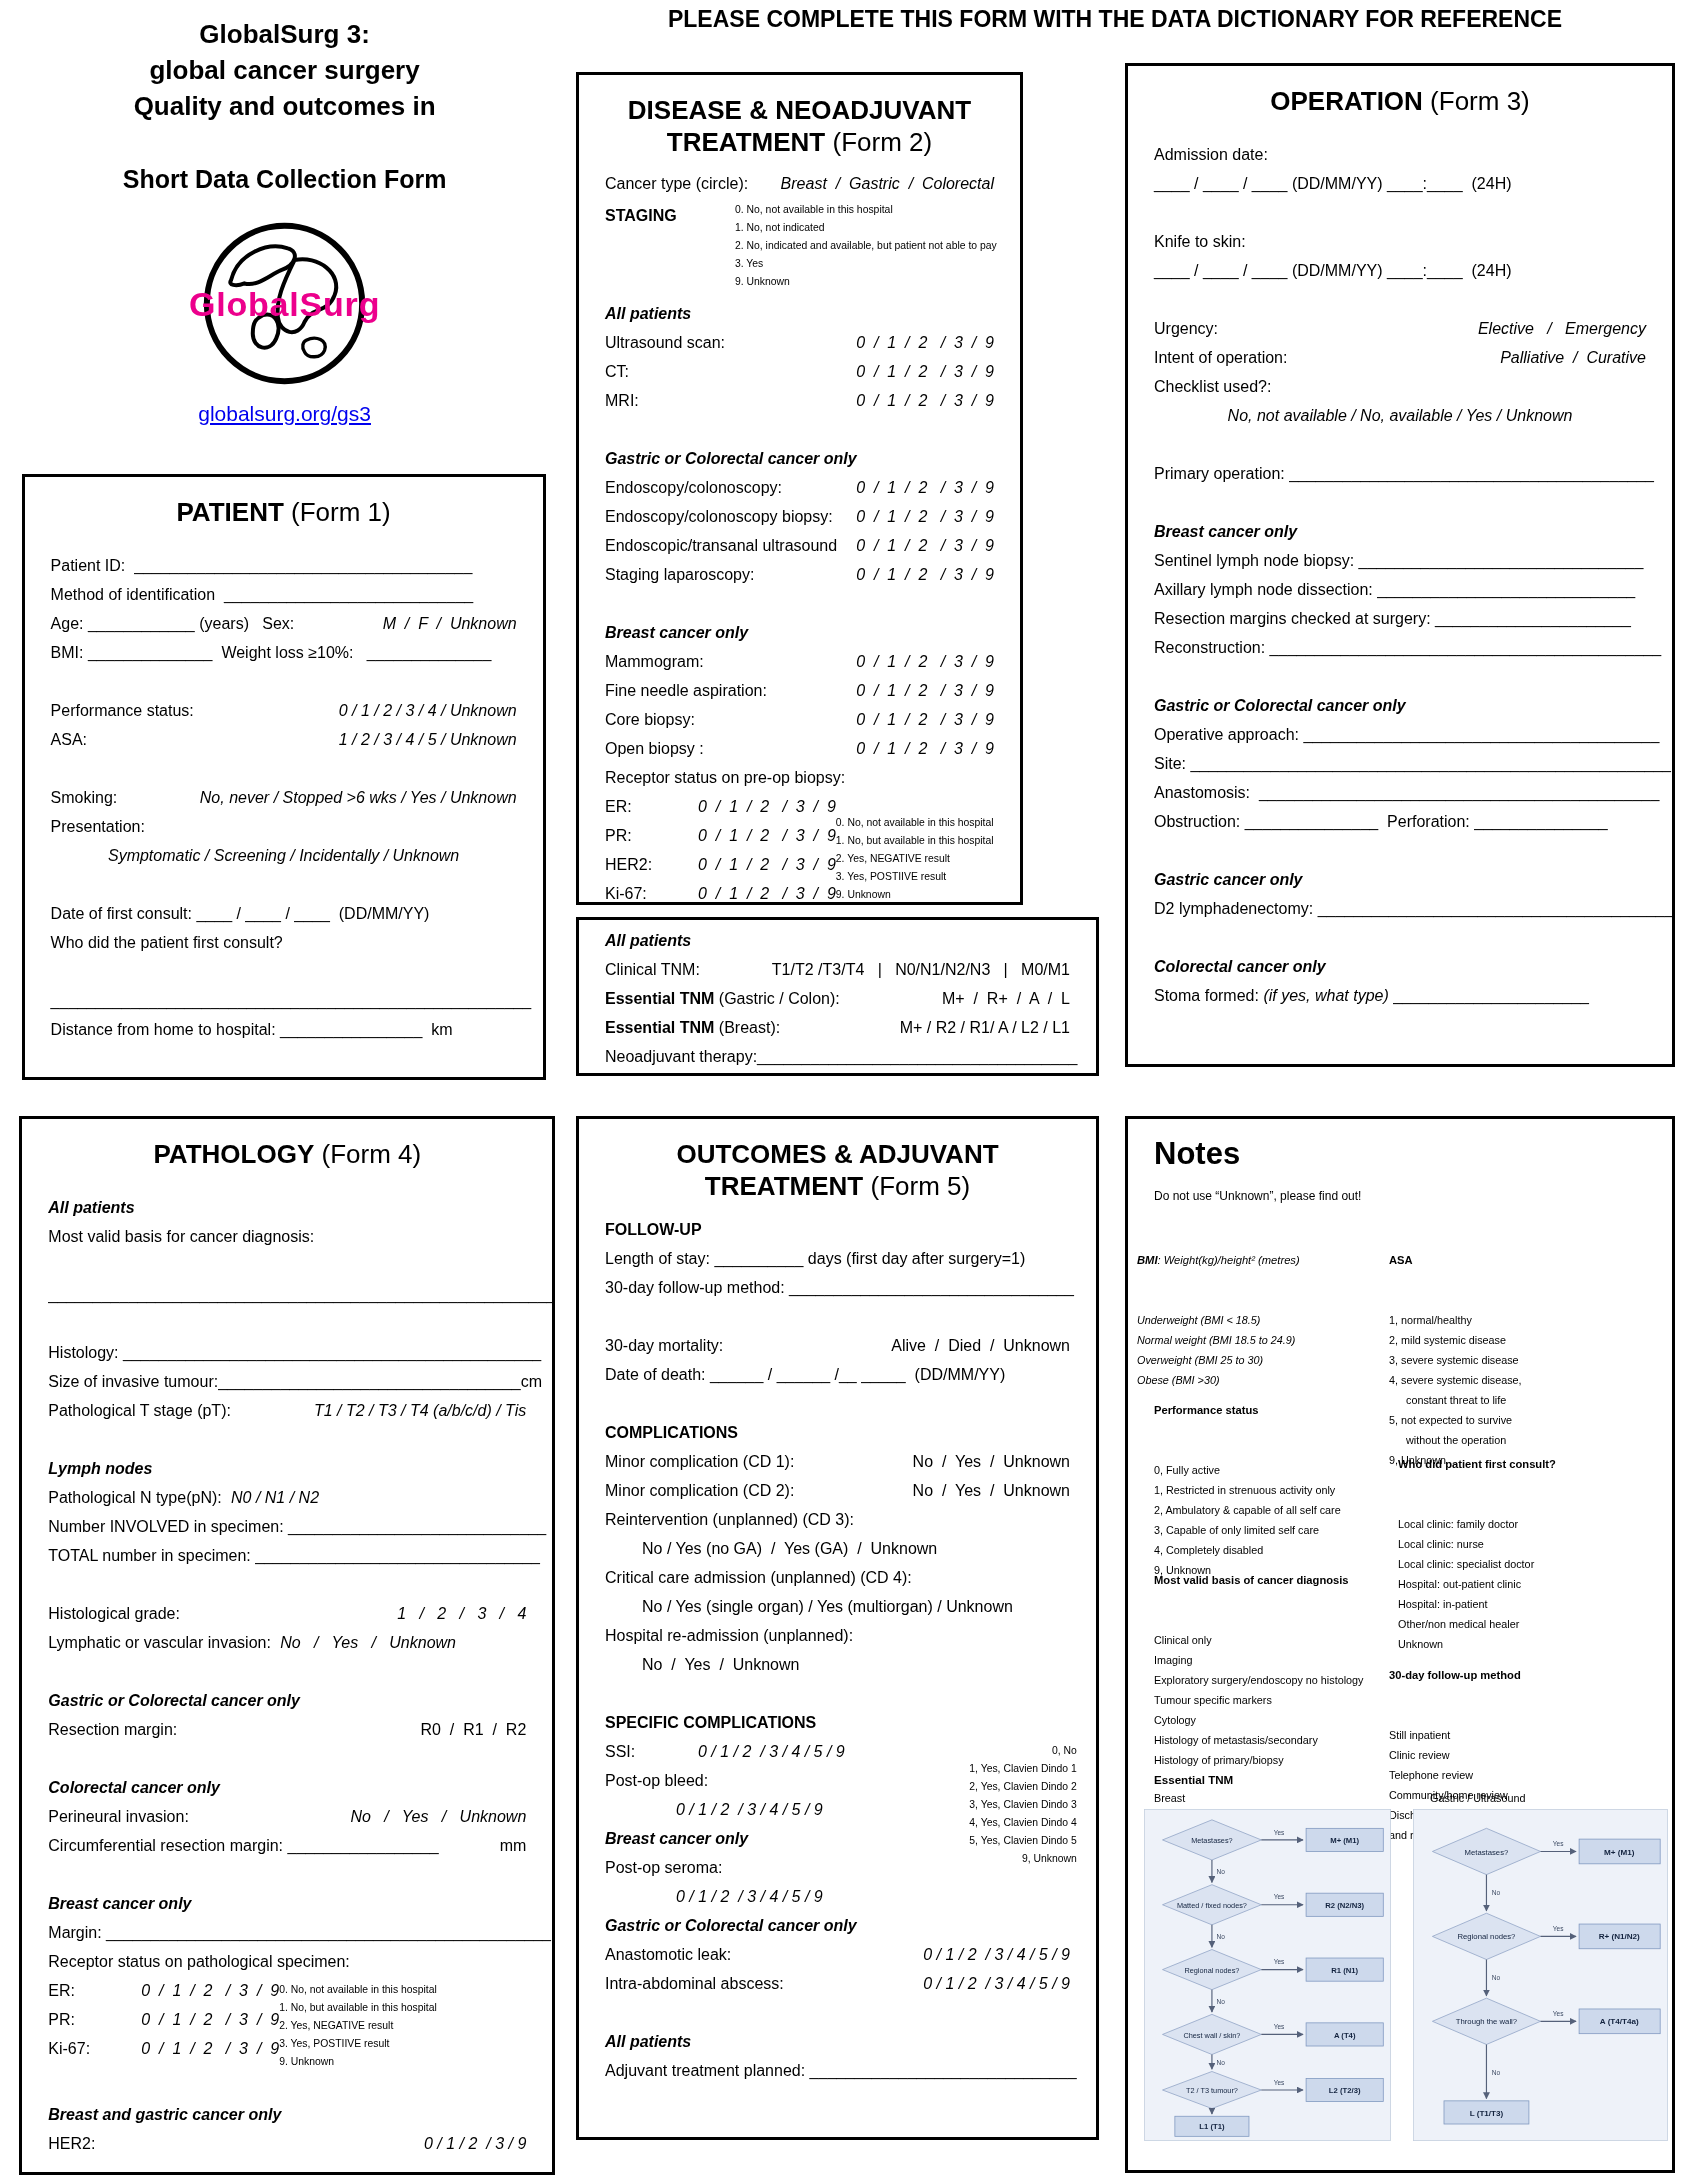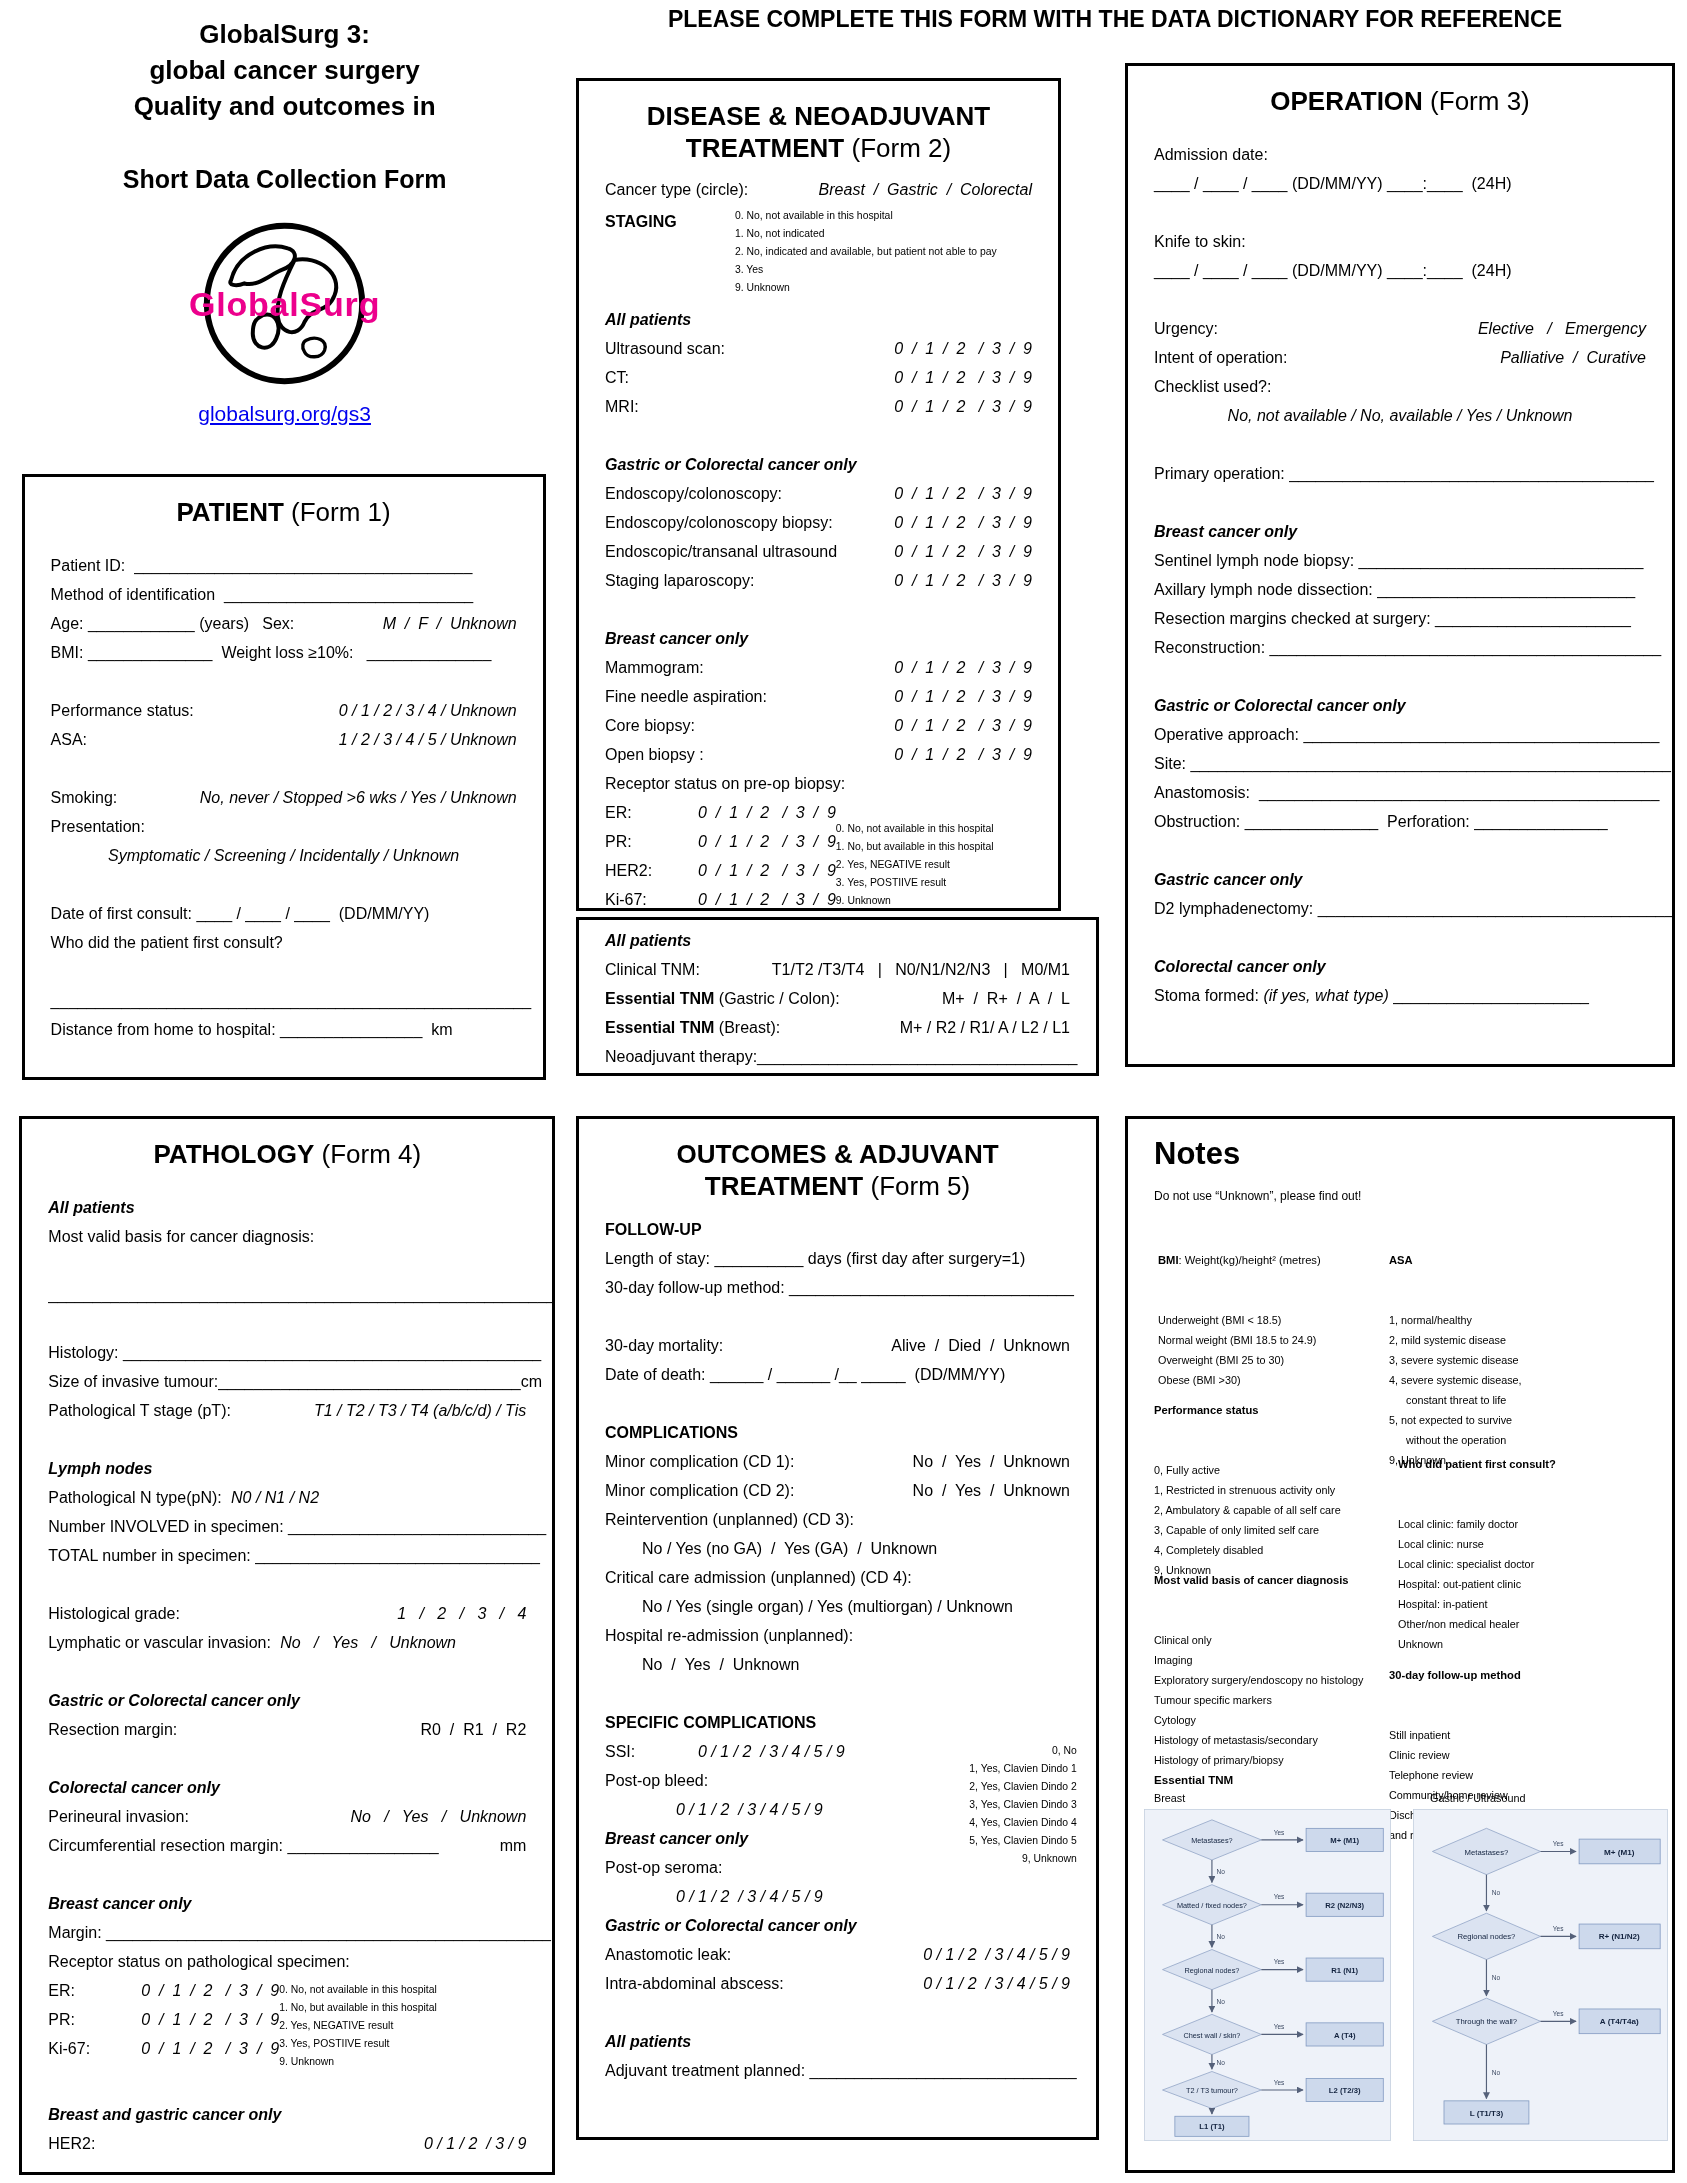--- a/index.html
+++ b/index.html
@@ -94,21 +94,21 @@
         <div class="frow center it"><span class="lab">Symptomatic / Screening / Incidentally / Unknown</span><span class="val"></span></div>
         <div class="frow sp"><span class="lab"></span><span class="val"></span></div>
         <div class="frow"><span class="lab">Date of first consult: ____ / ____ / ____  (DD/MM/YY)</span><span class="val"></span></div>
         <div class="frow"><span class="lab">Who did the patient first consult?</span><span class="val"></span></div>
         <div class="frow sp"><span class="lab"></span><span class="val"></span></div>
         <div class="frow"><span class="lab">______________________________________________________</span><span class="val"></span></div>
         <div class="frow"><span class="lab">Distance from home to hospital: ________________  km</span><span class="val"></span></div>
       </div>
   </section>
 
-  <section class="box" style="left:576px;top:78px;width:485px;height:833px;">
+  <section class="box" style="left:576px;top:72px;width:447px;height:833px;">
     <h2 class="ftitle" style="margin-bottom:10.8px;">
       <div>DISEASE &amp; NEOADJUVANT</div>
       <div><b>TREATMENT</b><span class="reg"> (Form 2)</span></div>
     </h2>
     <div class="content">
       <div class="frow">
         <span class="lab">Cancer type (circle):</span>
         <span class="val">Breast  /  Gastric  /  Colorectal</span>
       </div>
       <div class="staging">
@@ -298,21 +298,21 @@
           <div class="frow sec"><span class="lab">All patients</span><span class="val"></span></div>
           <div class="frow"><span class="lab">Adjuvant treatment planned: ______________________________</span><span class="val"></span></div>
         </div>
     </div>
   </section>
 
   <section class="box" style="left:1125px;top:1116px;width:550px;height:1057px;">
     <div id="notes-title">Notes</div>
     <div id="notes-intro">Do not use “Unknown”, please find out!</div>
 
-    <div class="nb" style="left:30px;top:91px;width:216px;">
+    <div class="nb" style="left:9px;top:91px;width:216px;font-style:italic;">
       <div class="nhead"><b>BMI</b><span style="font-weight:400;">: Weight(kg)/height² (metres)</span></div>
       <div><div class="nline">Underweight (BMI &lt; 18.5)</div><div class="nline">Normal weight (BMI 18.5 to 24.9)</div><div class="nline">Overweight (BMI 25 to 30)</div><div class="nline">Obese (BMI &gt;30)</div></div>
     </div>
 
     <div class="nb" style="left:261px;top:91px;width:263px;">
       <div class="nhead">ASA</div>
       <div><div class="nline">1, normal/healthy</div><div class="nline">2, mild systemic disease</div><div class="nline">3, severe systemic disease</div><div class="nline">4, severe systemic disease,</div><div class="nline ind">constant threat to life</div><div class="nline">5, not expected to survive</div><div class="nline ind">without the operation</div><div class="nline">9, Unknown</div></div>
     </div>
 
     <div class="nb" style="left:26px;top:241px;width:232px;">

